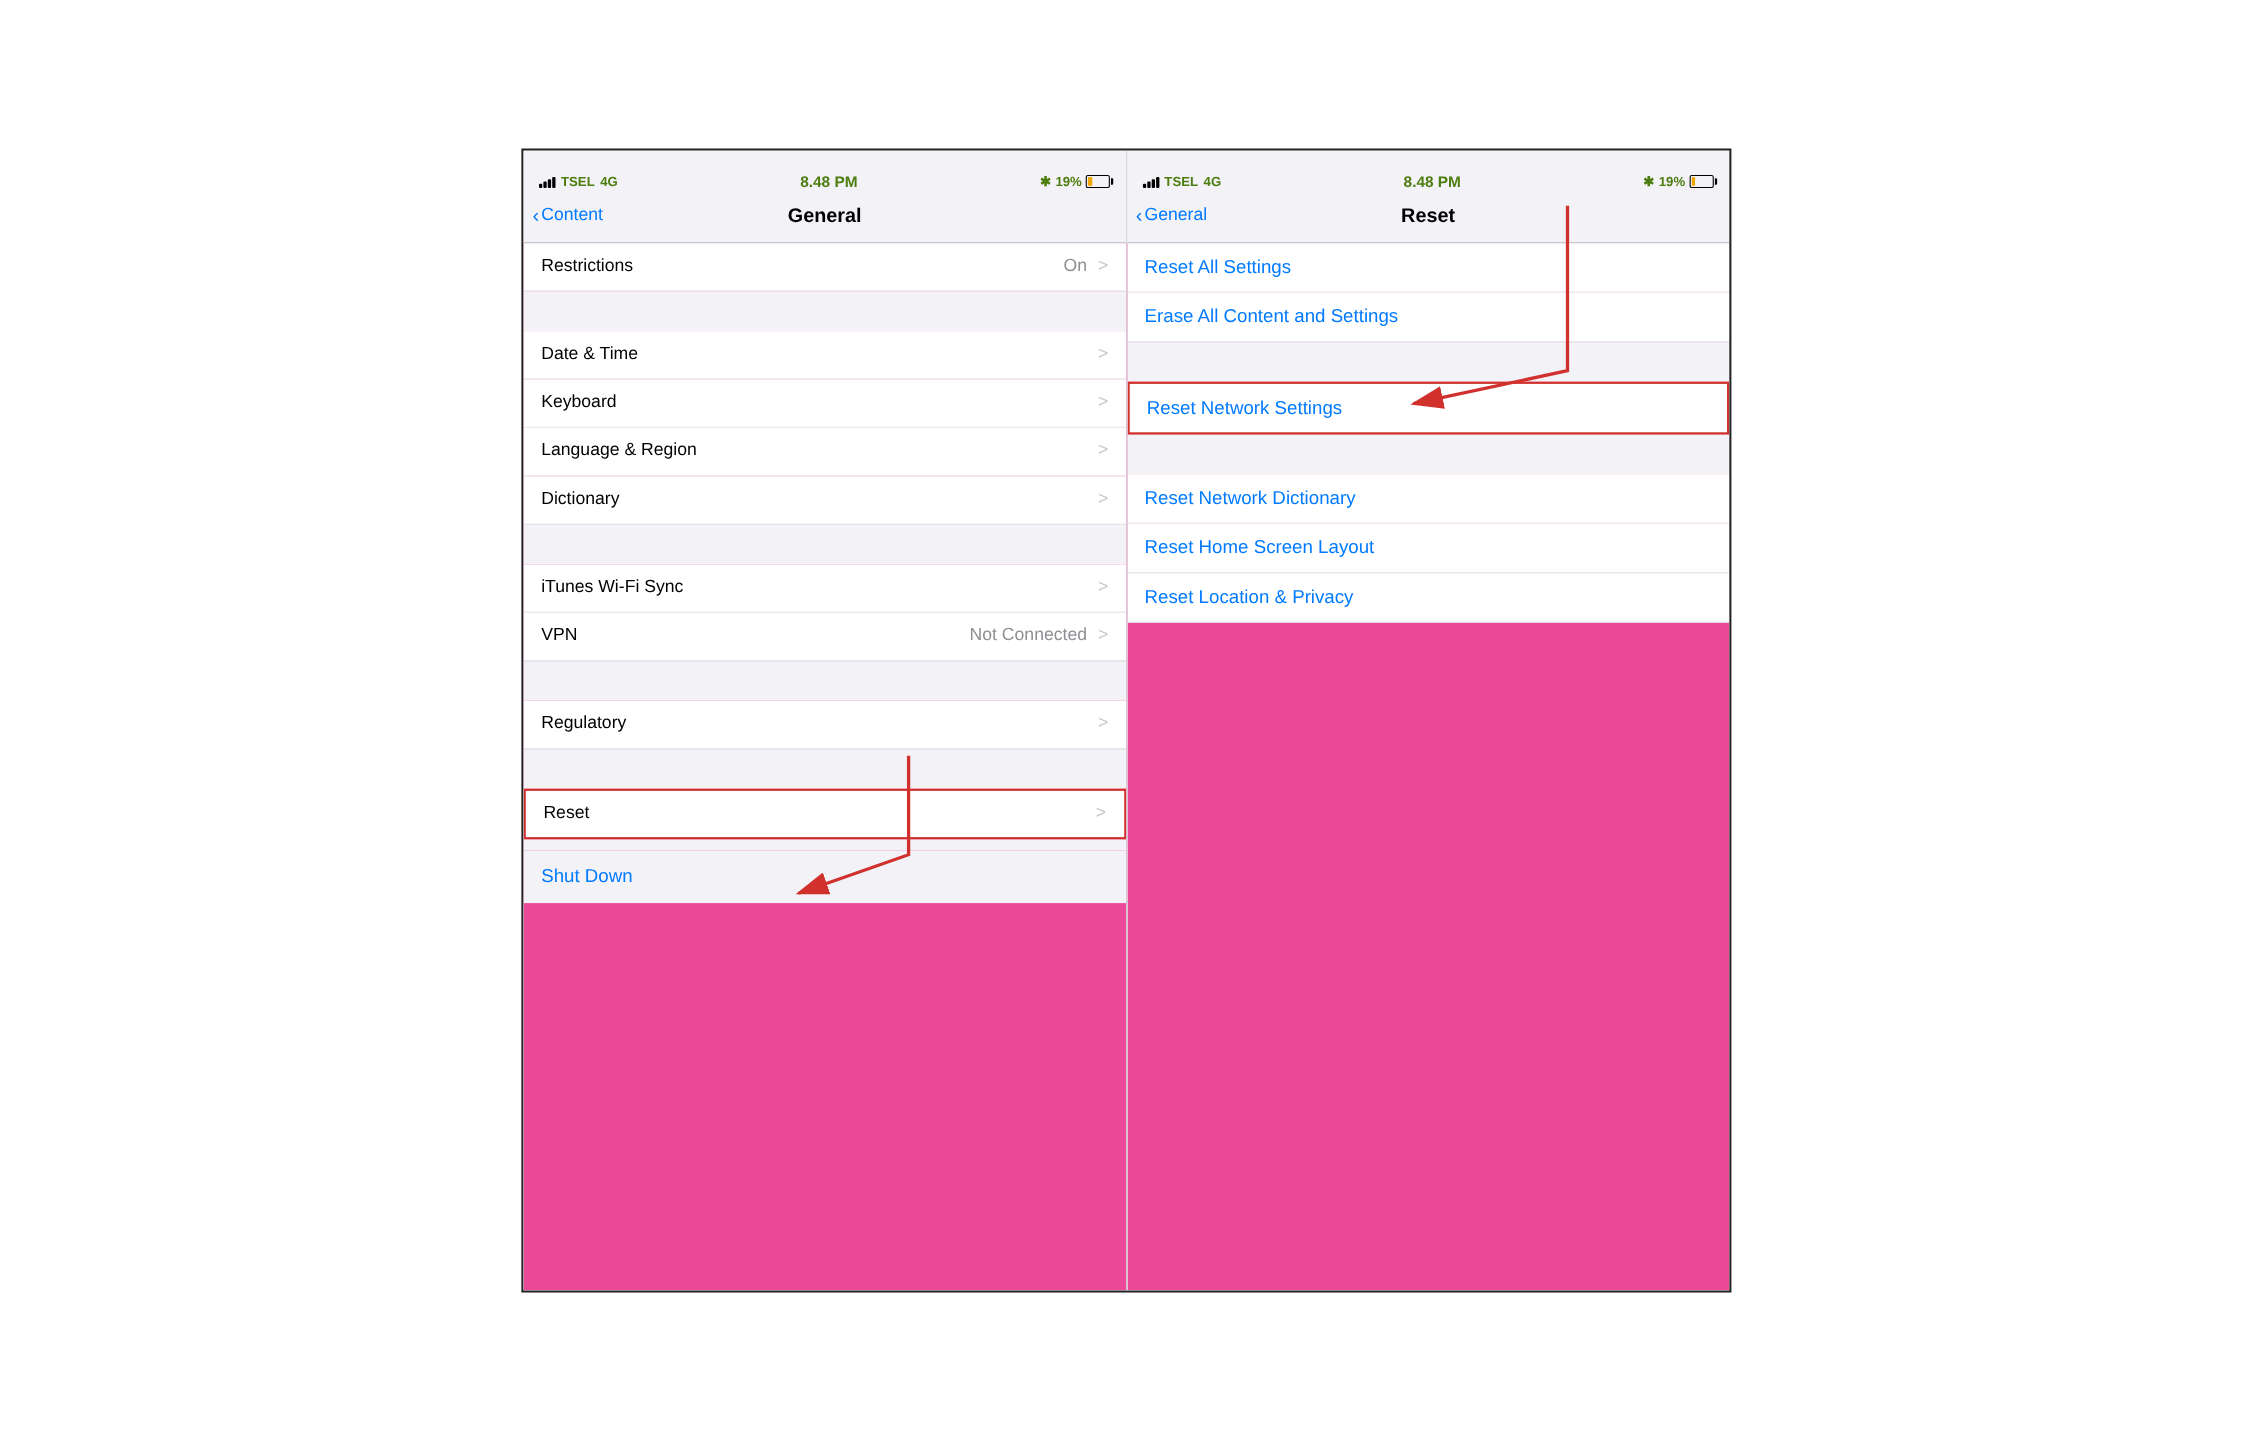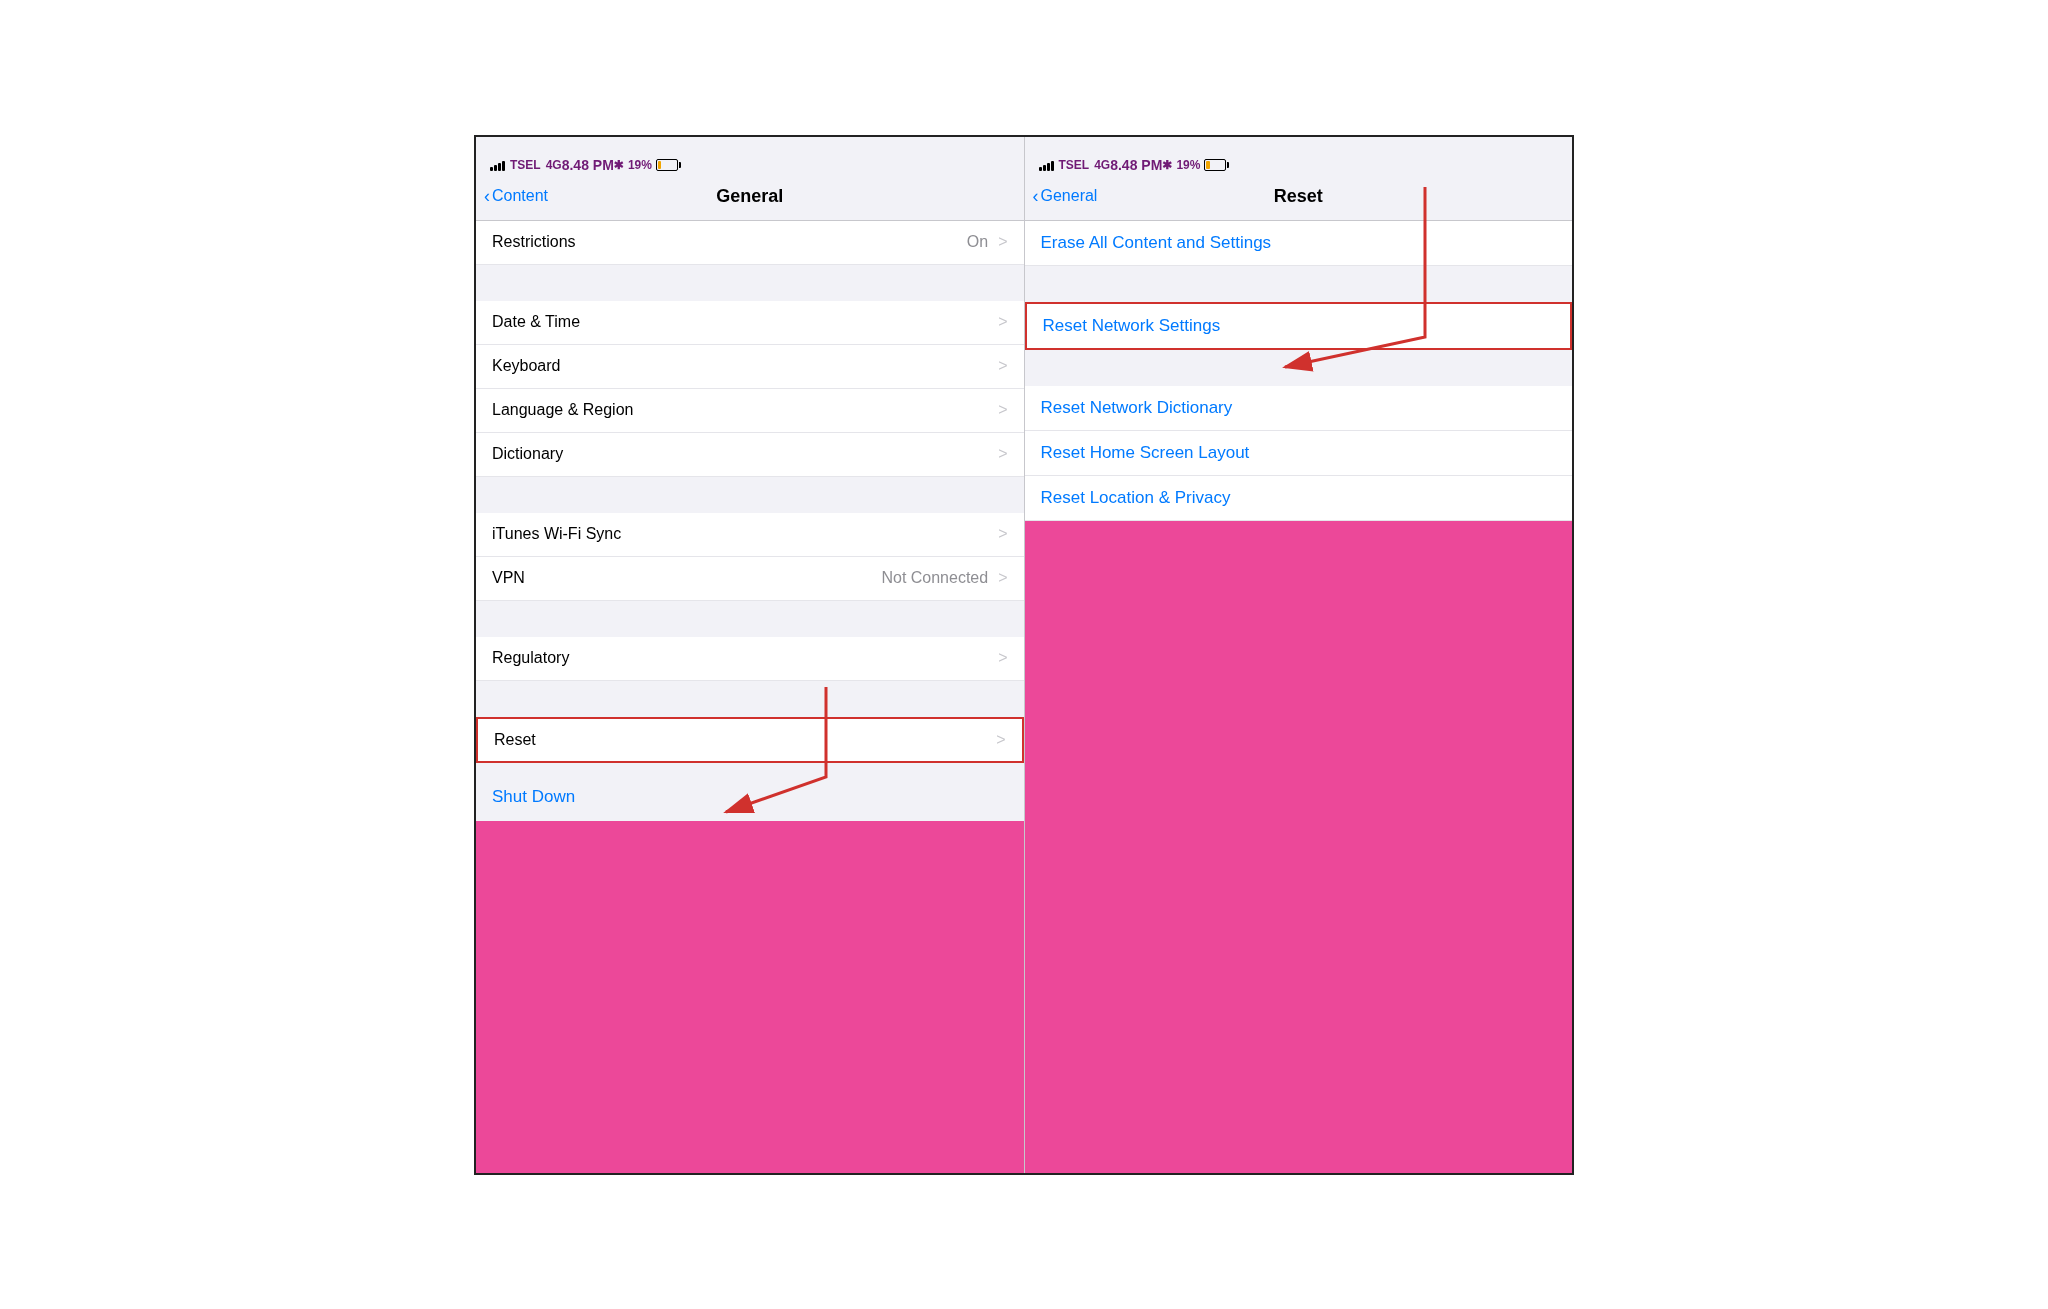--- a/index.html
+++ b/index.html
@@ -31,26 +31,27 @@
       position: relative;
     }
 
     .panel:first-child {
       border-right: 1px solid #c7c7cc;
     }
 
     
     .status-bar {
       display: flex;
+      justify-content: space-between;
       align-items: center;
       background: #f2f2f7;
       padding: 20px 14px 4px 14px;
       font-size: 12px;
       font-weight: 600;
-      color: #701a75;
+      color: #4d7c0f;
       min-height: 30px;
     }
     .status-bar .left-group {
       display: flex;
       align-items: center;
       gap: 5px;
     }
     .status-bar .center-group {
       font-size: 14px;
       font-weight: 600;
@@ -381,20 +382,23 @@
         <span class="back-chevron">‹</span>
         <span>General</span>
       </div>
       <span class="page-title">Reset</span>
     </div>
 
     <div class="settings-list">
 
       <div class="section-group">
         <div class="list-item blue-action">
+          <span class="item-label">Reset All Settings</span>
+        </div>
+        <div class="list-item blue-action">
           <span class="item-label">Erase All Content and Settings</span>
         </div>
       </div>
 
       <div class="section-gap"></div>
 
       <div class="section-group">
         <div class="list-item blue-action highlighted">
           <span class="item-label">Reset Network Settings</span>
         </div>

